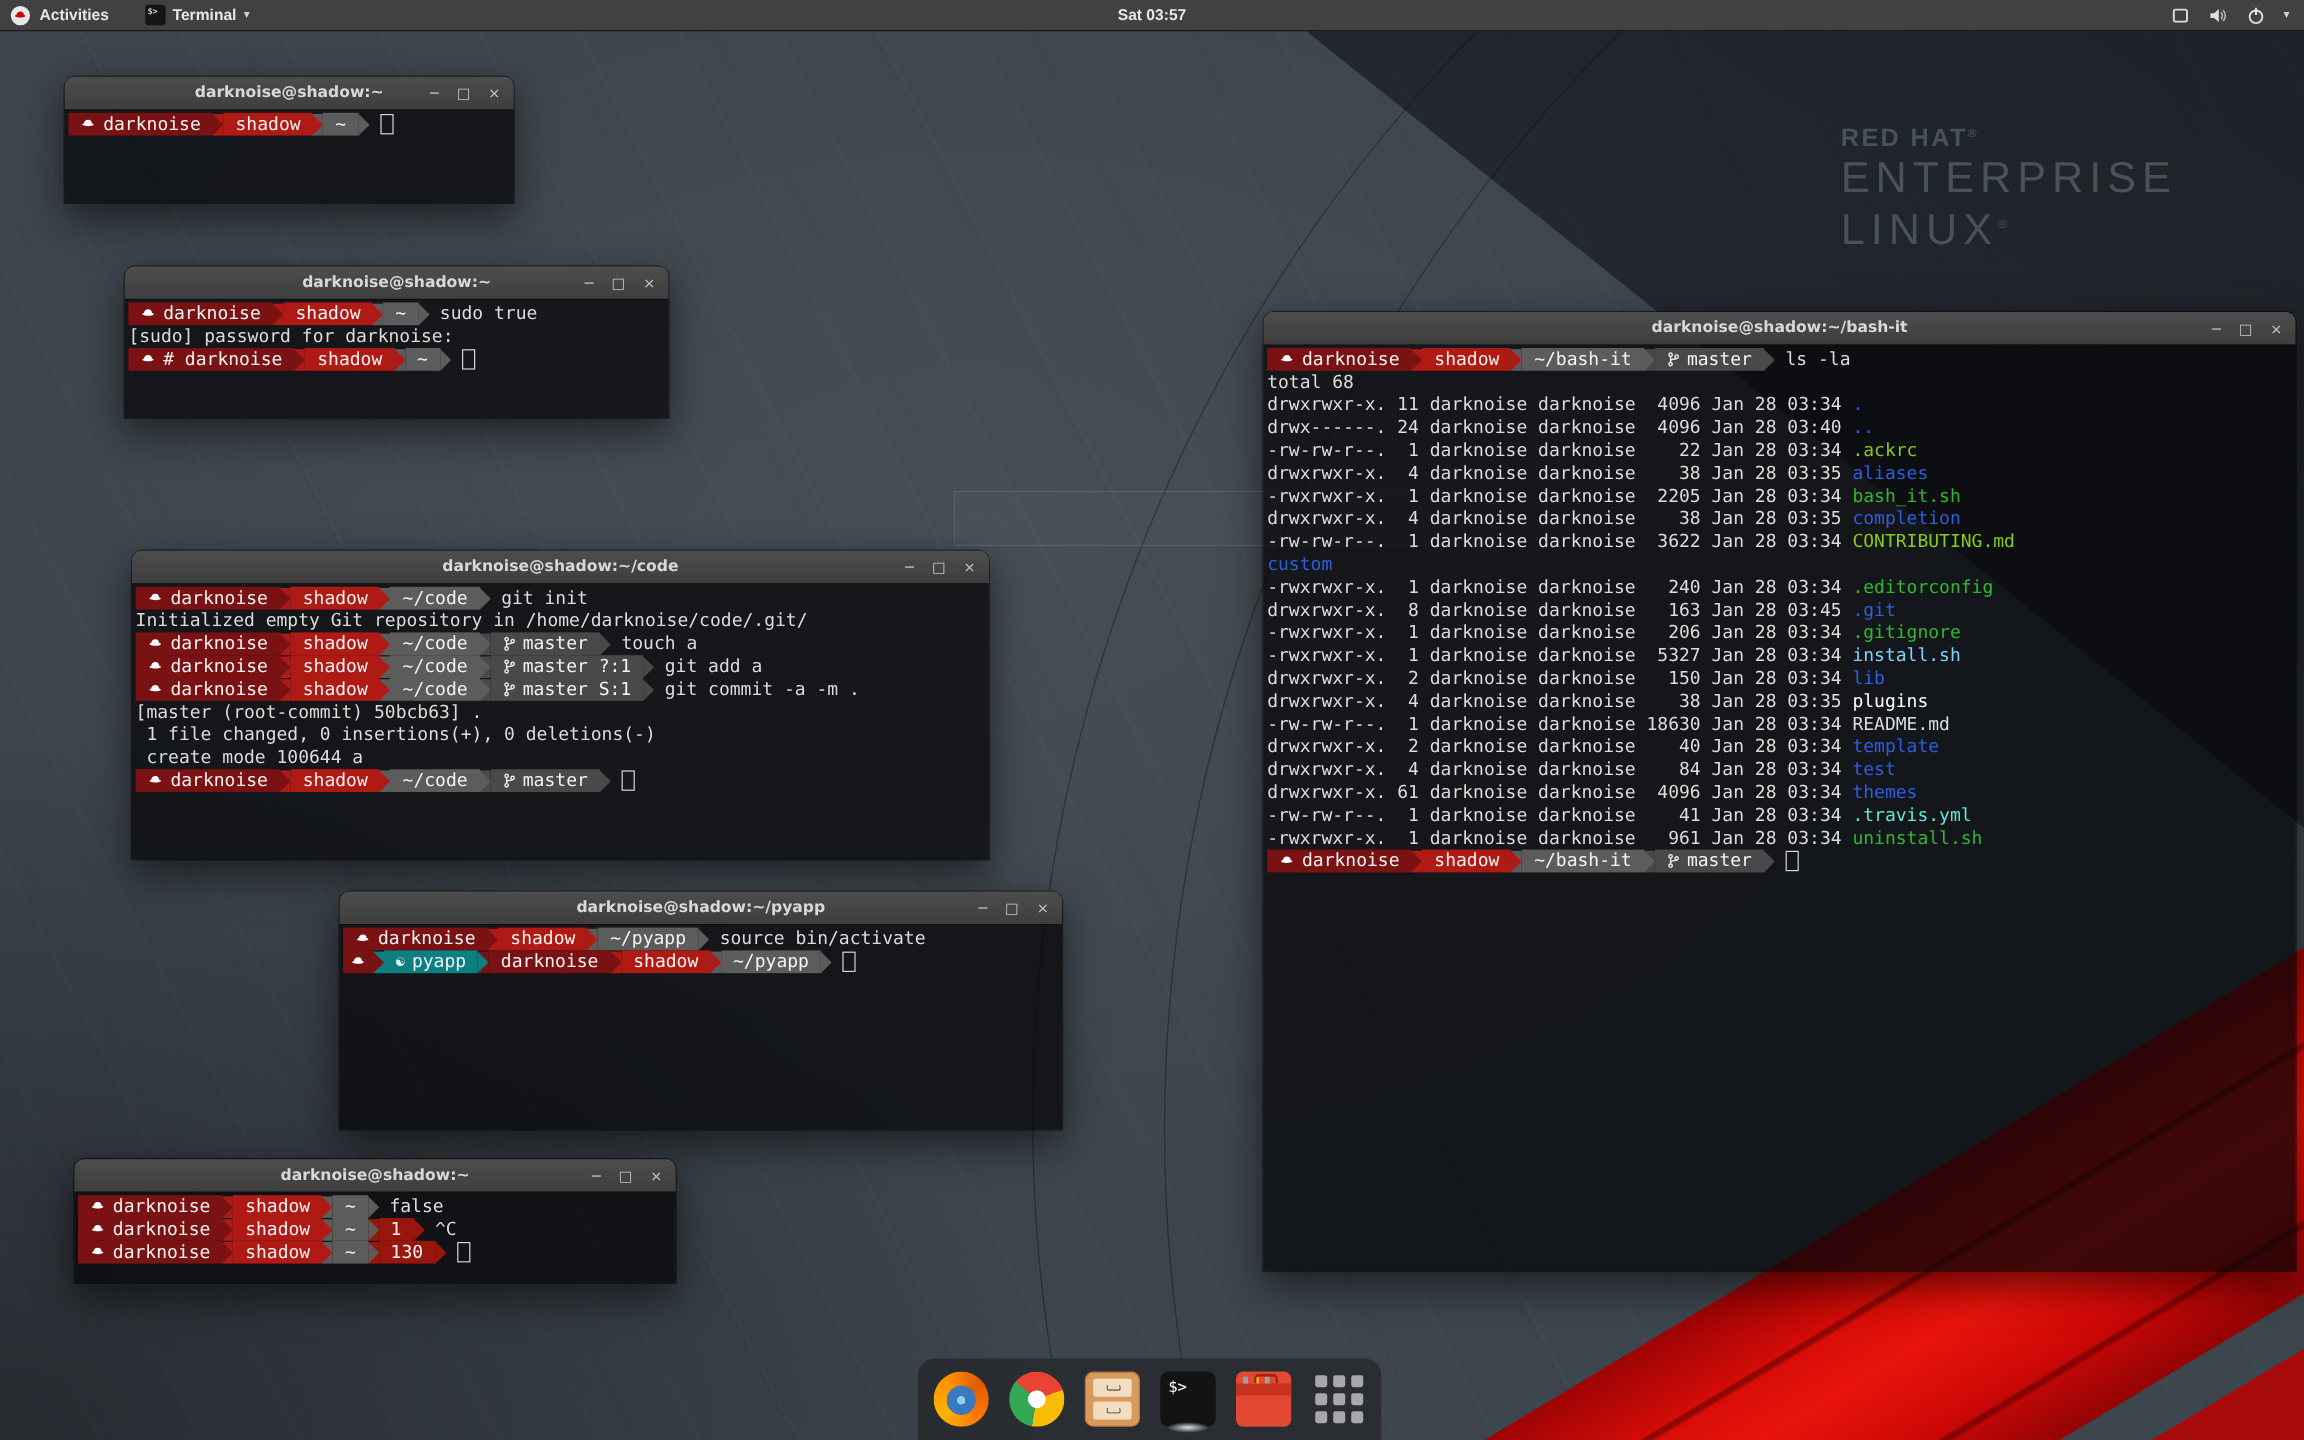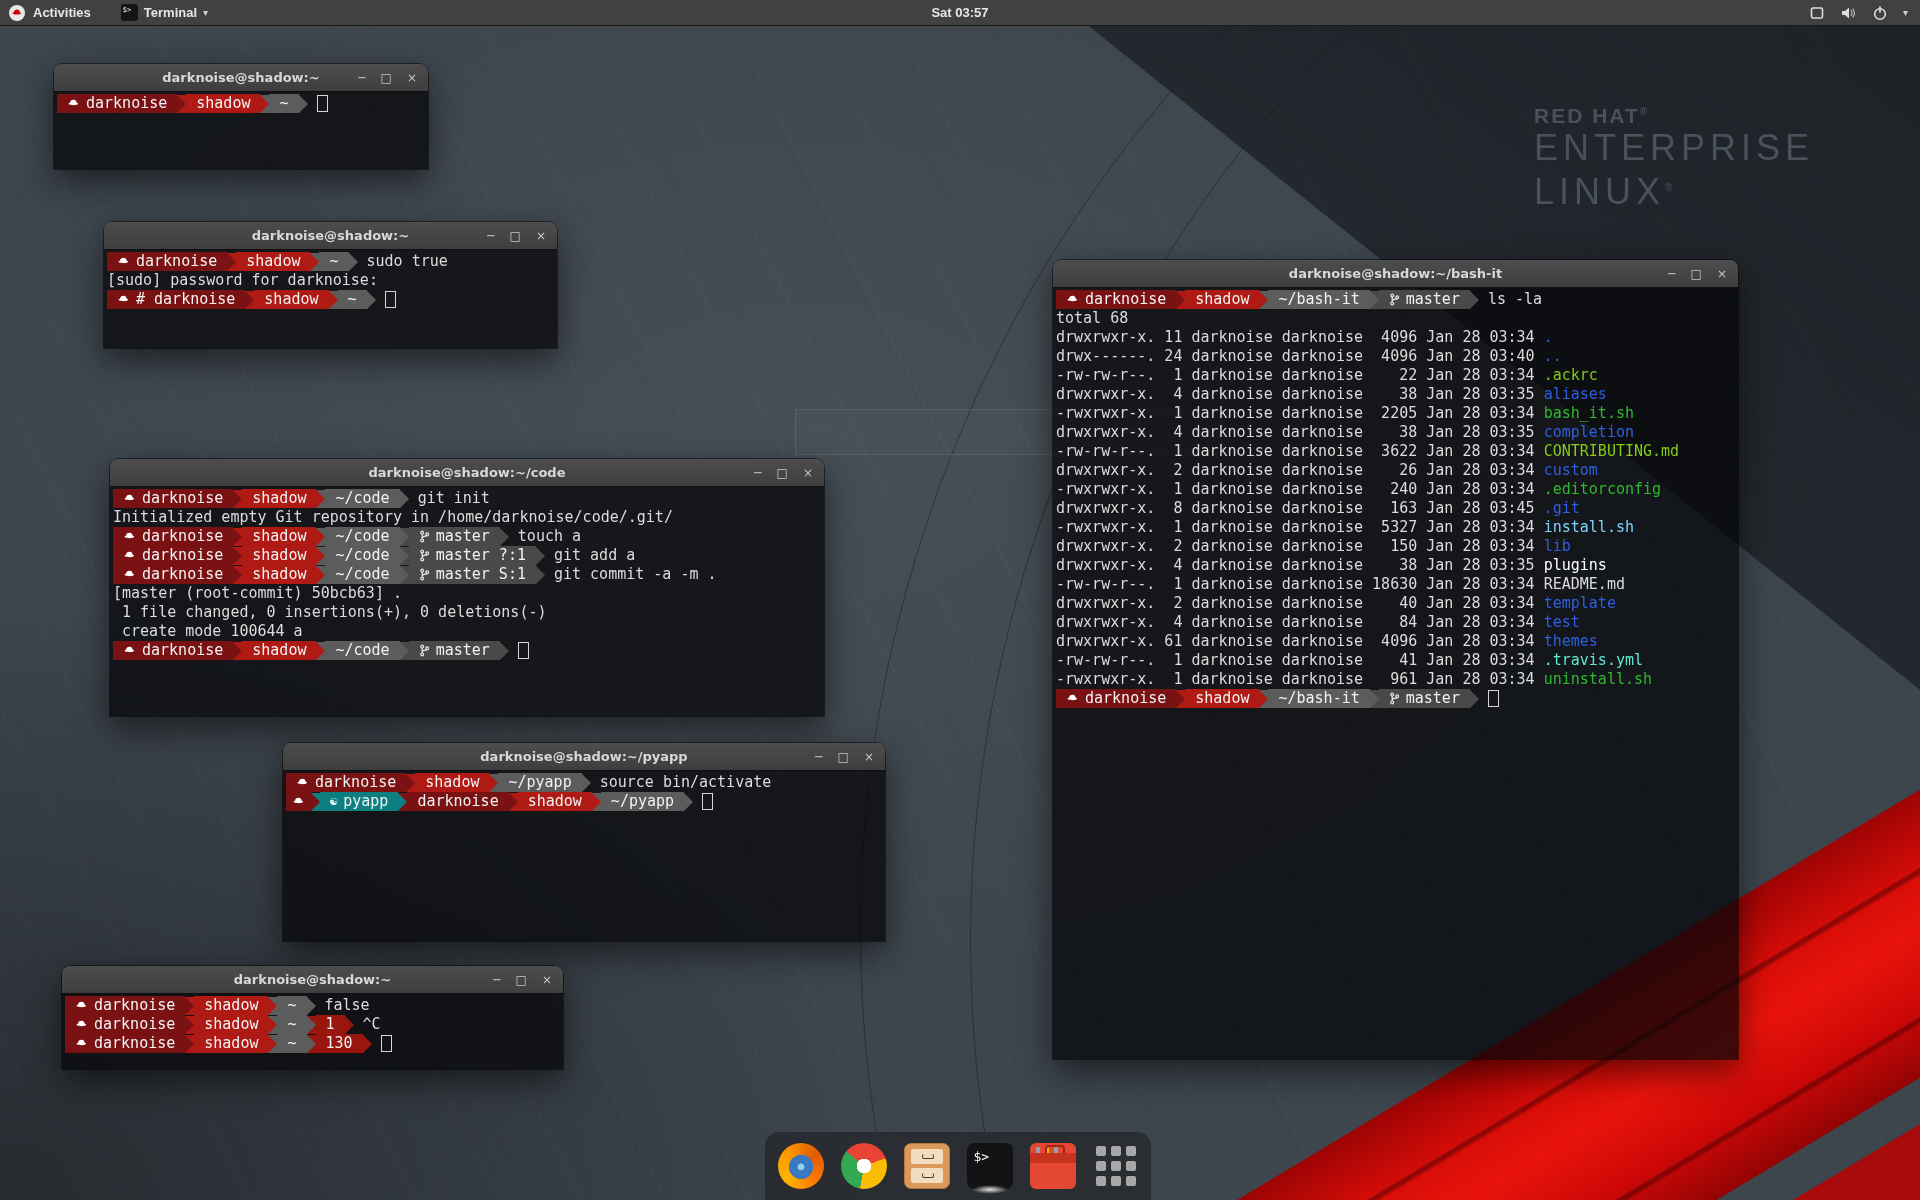--- a/index.html
+++ b/index.html
@@ -278,21 +278,21 @@
                   <path fill="#fff" d="M8 3.4c-2.5 0-4.1 1.5-4.3 3.7l-1.5.7c-.5.2-.4.8.2 1.1 1.6.8 3.8 1.1 5.6 1.1 1.9 0 4.6-.4 5.5-1.4.4-.4 0-.9-.6-1.1l-1-.3C11.7 5 10.4 3.4 8 3.4z"></path>
                 </svg></span><span>darknoise</span></span><span class="parr" style="border-left-color: rgb(122, 17, 19); background: rgb(176, 26, 21);"></span><span class="pseg" style="background: rgb(176, 26, 21);"><span>shadow</span></span><span class="parr" style="border-left-color: rgb(176, 26, 21); background: rgb(92, 92, 92);"></span><span class="pseg" style="background: rgb(92, 92, 92);"><span>~</span></span><span class="parr" style="border-left-color: rgb(92, 92, 92); background: transparent;"></span><span class="cmd">false</span></div>
           <div class="tline"><span class="pseg" style="background: rgb(122, 17, 19);"><span style="display: inline-flex;"><svg width="13" height="13" viewBox="0 0 16 16">
                   <path fill="#fff" d="M8 3.4c-2.5 0-4.1 1.5-4.3 3.7l-1.5.7c-.5.2-.4.8.2 1.1 1.6.8 3.8 1.1 5.6 1.1 1.9 0 4.6-.4 5.5-1.4.4-.4 0-.9-.6-1.1l-1-.3C11.7 5 10.4 3.4 8 3.4z"></path>
                 </svg></span><span>darknoise</span></span><span class="parr" style="border-left-color: rgb(122, 17, 19); background: rgb(176, 26, 21);"></span><span class="pseg" style="background: rgb(176, 26, 21);"><span>shadow</span></span><span class="parr" style="border-left-color: rgb(176, 26, 21); background: rgb(92, 92, 92);"></span><span class="pseg" style="background: rgb(92, 92, 92);"><span>~</span></span><span class="parr" style="border-left-color: rgb(92, 92, 92); background: rgb(153, 22, 14);"></span><span class="pseg" style="background: rgb(153, 22, 14);"><span>1</span></span><span class="parr" style="border-left-color: rgb(153, 22, 14); background: transparent;"></span><span class="cmd">^C</span></div>
           <div class="tline"><span class="pseg" style="background: rgb(122, 17, 19);"><span style="display: inline-flex;"><svg width="13" height="13" viewBox="0 0 16 16">
                   <path fill="#fff" d="M8 3.4c-2.5 0-4.1 1.5-4.3 3.7l-1.5.7c-.5.2-.4.8.2 1.1 1.6.8 3.8 1.1 5.6 1.1 1.9 0 4.6-.4 5.5-1.4.4-.4 0-.9-.6-1.1l-1-.3C11.7 5 10.4 3.4 8 3.4z"></path>
                 </svg></span><span>darknoise</span></span><span class="parr" style="border-left-color: rgb(122, 17, 19); background: rgb(176, 26, 21);"></span><span class="pseg" style="background: rgb(176, 26, 21);"><span>shadow</span></span><span class="parr" style="border-left-color: rgb(176, 26, 21); background: rgb(92, 92, 92);"></span><span class="pseg" style="background: rgb(92, 92, 92);"><span>~</span></span><span class="parr" style="border-left-color: rgb(92, 92, 92); background: rgb(153, 22, 14);"></span><span class="pseg" style="background: rgb(153, 22, 14);"><span>130</span></span><span class="parr" style="border-left-color: rgb(153, 22, 14); background: transparent;"></span><span class="cursor"></span></div>
         </div>
       </div>
-      <div class="win" style="left: 1053px; top: 260px; width: 685px; height: 799px;">
+      <div class="win" style="left: 1053px; top: 260px; width: 860px; height: 799px;">
         <div class="tbar">
           <span class="ttl">darknoise@shadow:~/bash-it</span>
           <span class="wbtns">
             <span class="wbtn">─</span>
             <span class="wbtn">□</span>
             <span class="wbtn">×</span>
           </span>
         </div>
         <div class="tcon">
           <div class="tline"><span class="pseg" style="background: rgb(122, 17, 19);"><span style="display: inline-flex;"><svg width="13" height="13" viewBox="0 0 16 16">
@@ -306,23 +306,24 @@
                   </g>
                 </svg></span><span>master</span></span><span class="parr" style="border-left-color: rgb(73, 73, 73); background: transparent;"></span><span class="cmd">ls -la</span></div>
           <div class="tline">total 68</div>
           <div class="tline"><span>drwxrwxr-x. 11 darknoise darknoise  4096 Jan 28 03:34 </span><span style="color: rgb(45, 95, 224);">.</span></div>
           <div class="tline"><span>drwx------. 24 darknoise darknoise  4096 Jan 28 03:40 </span><span style="color: rgb(45, 95, 224);">..</span></div>
           <div class="tline"><span>-rw-rw-r--.  1 darknoise darknoise    22 Jan 28 03:34 </span><span style="color: #84cc16;">.ackrc</span></div>
           <div class="tline"><span>drwxrwxr-x.  4 darknoise darknoise    38 Jan 28 03:35 </span><span style="color: rgb(45, 95, 224);">aliases</span></div>
           <div class="tline"><span>-rwxrwxr-x.  1 darknoise darknoise  2205 Jan 28 03:34 </span><span style="color: rgb(47, 185, 47);">bash_it.sh</span></div>
           <div class="tline"><span>drwxrwxr-x.  4 darknoise darknoise    38 Jan 28 03:35 </span><span style="color: rgb(45, 95, 224);">completion</span></div>
           <div class="tline"><span>-rw-rw-r--.  1 darknoise darknoise  3622 Jan 28 03:34 </span><span style="color: #84cc16;">CONTRIBUTING.md</span></div>
-          <div class="tline"><span>drwxrwxr-x.  2 darknoise darknoise    26 Jan 28 03:34 </span><span style="color: rgb(45, 95, 224);">custom</span></div>
+          <div class="tline"><span style="color: rgb(45, 95, 224);">custom</span></div>
           <div class="tline"><span>-rwxrwxr-x.  1 darknoise darknoise   240 Jan 28 03:34 </span><span style="color: rgb(47, 185, 47);">.editorconfig</span></div>
           <div class="tline"><span>drwxrwxr-x.  8 darknoise darknoise   163 Jan 28 03:45 </span><span style="color: rgb(45, 95, 224);">.git</span></div>
+          <div class="tline"><span>-rwxrwxr-x.  1 darknoise darknoise   206 Jan 28 03:34 </span><span style="color: rgb(47, 185, 47);">.gitignore</span></div>
           <div class="tline"><span>-rwxrwxr-x.  1 darknoise darknoise  5327 Jan 28 03:34 </span><span style="color: #7dd3fc;">install.sh</span></div>
           <div class="tline"><span>drwxrwxr-x.  2 darknoise darknoise   150 Jan 28 03:34 </span><span style="color: rgb(45, 95, 224);">lib</span></div>
           <div class="tline"><span>drwxrwxr-x.  4 darknoise darknoise    38 Jan 28 03:35 </span><span style="color: #ffffff;">plugins</span></div>
           <div class="tline"><span>-rw-rw-r--.  1 darknoise darknoise 18630 Jan 28 03:34 </span><span style="color: rgb(220, 220, 220);">README.md</span></div>
           <div class="tline"><span>drwxrwxr-x.  2 darknoise darknoise    40 Jan 28 03:34 </span><span style="color: rgb(45, 95, 224);">template</span></div>
           <div class="tline"><span>drwxrwxr-x.  4 darknoise darknoise    84 Jan 28 03:34 </span><span style="color: rgb(45, 95, 224);">test</span></div>
           <div class="tline"><span>drwxrwxr-x. 61 darknoise darknoise  4096 Jan 28 03:34 </span><span style="color: rgb(45, 95, 224);">themes</span></div>
           <div class="tline"><span>-rw-rw-r--.  1 darknoise darknoise    41 Jan 28 03:34 </span><span style="color: #5eead4;">.travis.yml</span></div>
           <div class="tline"><span>-rwxrwxr-x.  1 darknoise darknoise   961 Jan 28 03:34 </span><span style="color: rgb(47, 185, 47);">uninstall.sh</span></div>
           <div class="tline"><span class="pseg" style="background: rgb(122, 17, 19);"><span style="display: inline-flex;"><svg width="13" height="13" viewBox="0 0 16 16">

